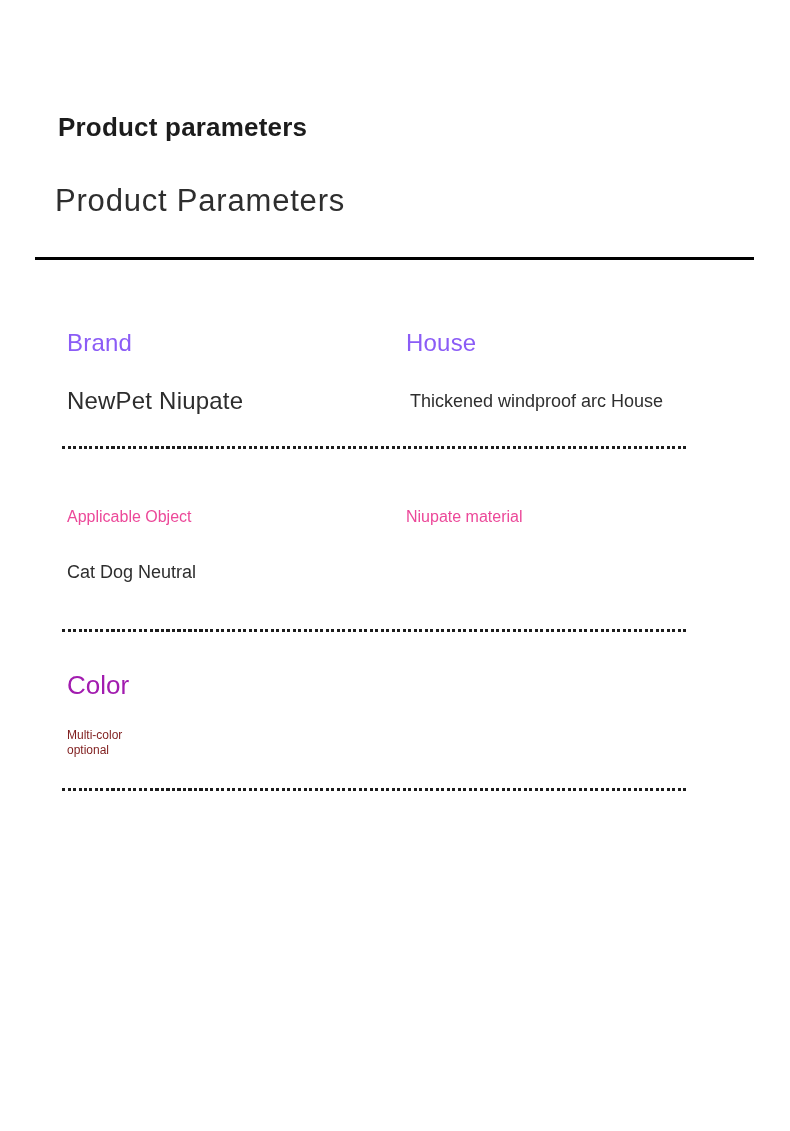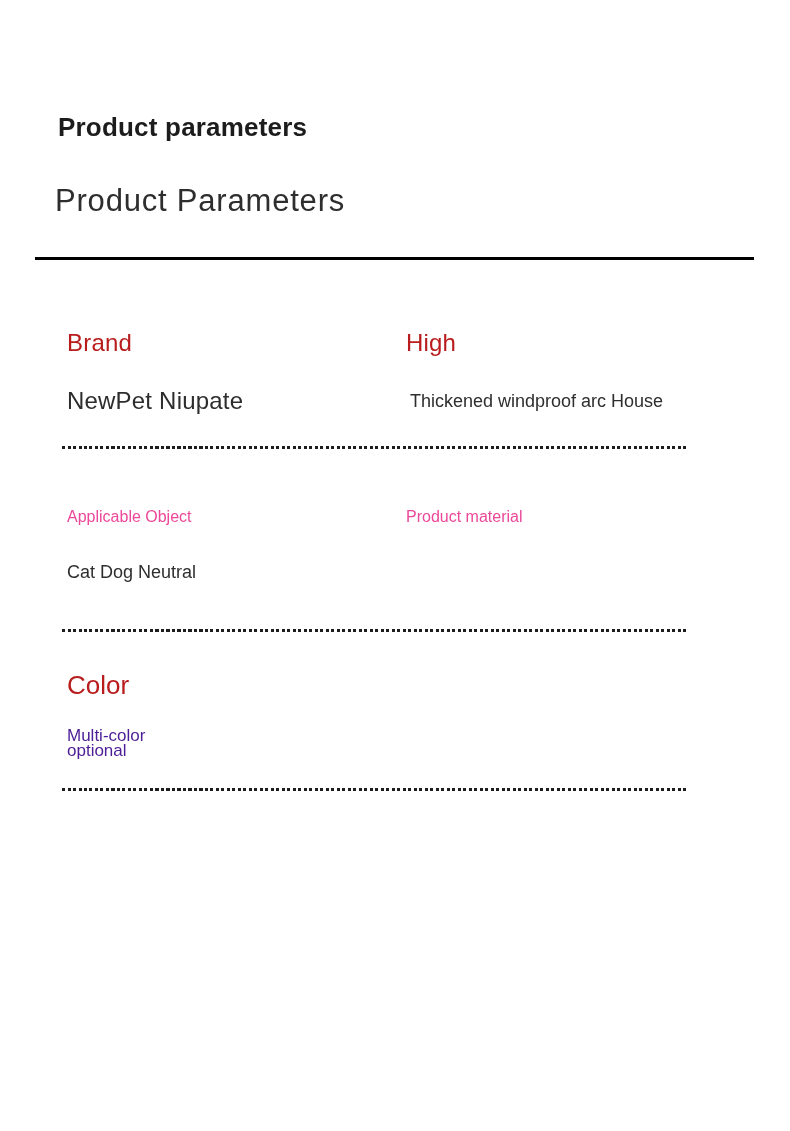--- a/index.html
+++ b/index.html
@@ -25,57 +25,57 @@
   }
   .divider-solid{
     left:35px; top:257px; width:719px; height:3px;
     background:#000000;
   }
   .divider-dotted{
     left:62px; width:627px; height:3px;
     background-image:repeating-linear-gradient(90deg,#1d1d1d 0 3px,transparent 3px 5.5px);
   }
   .dot1{top:446px;} .dot2{top:629px;} .dot3{top:788px;}
-  .label-lg{font-size:24px;color:#b91c1c;line-height:28px;letter-spacing:0.2px;}
+  .label-lg{font-size:24px;color:#8b5cf6;line-height:28px;letter-spacing:0.2px;}
   .value-lg{font-size:24px;color:#2d2d2d;line-height:28px;letter-spacing:0.2px;}
   .label-sm{font-size:16px;color:#ec4899;line-height:19px;}
   .value-md{font-size:18px;color:#2e2e2e;line-height:21px;}
-  .value-xs{font-size:17px;color:#4c1d95;line-height:15px;width:90px;}
+  .value-xs{font-size:12px;color:#7f1d1d;line-height:15px;width:90px;}
   .col-l{left:67px;}
   .col-r{left:406px;}
   .col-rv{left:410px;}
   .r1-label{top:329px;}
   .r1-value{top:387px;}
   .r1-value-r{top:391px;}
   .r2-label{top:507px;}
   .r2-value{top:562px;text-align:center;}
-  .color-label{top:670px;font-size:26px;line-height:30px;color:#b91c1c;}
+  .color-label{top:670px;font-size:26px;line-height:30px;color:#a21caf;}
   .color-value{top:728px;}
   .photo{left:0;top:820px;width:790px;height:311px;}
 </style>
 </head>
 <body>
 
 <div class="screen">
 
   <div class="abs title-small">Product parameters</div>
 
   <div class="abs title-large">Product Parameters</div>
 
   <div class="abs divider-solid"></div>
 
   <div class="abs label-lg col-l r1-label">Brand</div>
-  <div class="abs label-lg col-r r1-label">High</div>
+  <div class="abs label-lg col-r r1-label">House</div>
   <div class="abs value-lg col-l r1-value">NewPet Niupate</div>
   <div class="abs value-md col-rv r1-value-r">Thickened windproof arc House</div>
 
   <div class="abs divider-dotted dot1"></div>
 
   <div class="abs label-sm col-l r2-label">Applicable Object</div>
-  <div class="abs label-sm col-r r2-label">Product material</div>
+  <div class="abs label-sm col-r r2-label">Niupate material</div>
   <div class="abs value-md col-l r2-value">Cat Dog Neutral</div>
 
   <div class="abs divider-dotted dot2"></div>
 
   <div class="abs col-l color-label">Color</div>
   <div class="abs value-xs col-l color-value">Multi-color optional</div>
 
   <div class="abs divider-dotted dot3"></div>
 
   <div class="abs photo">

